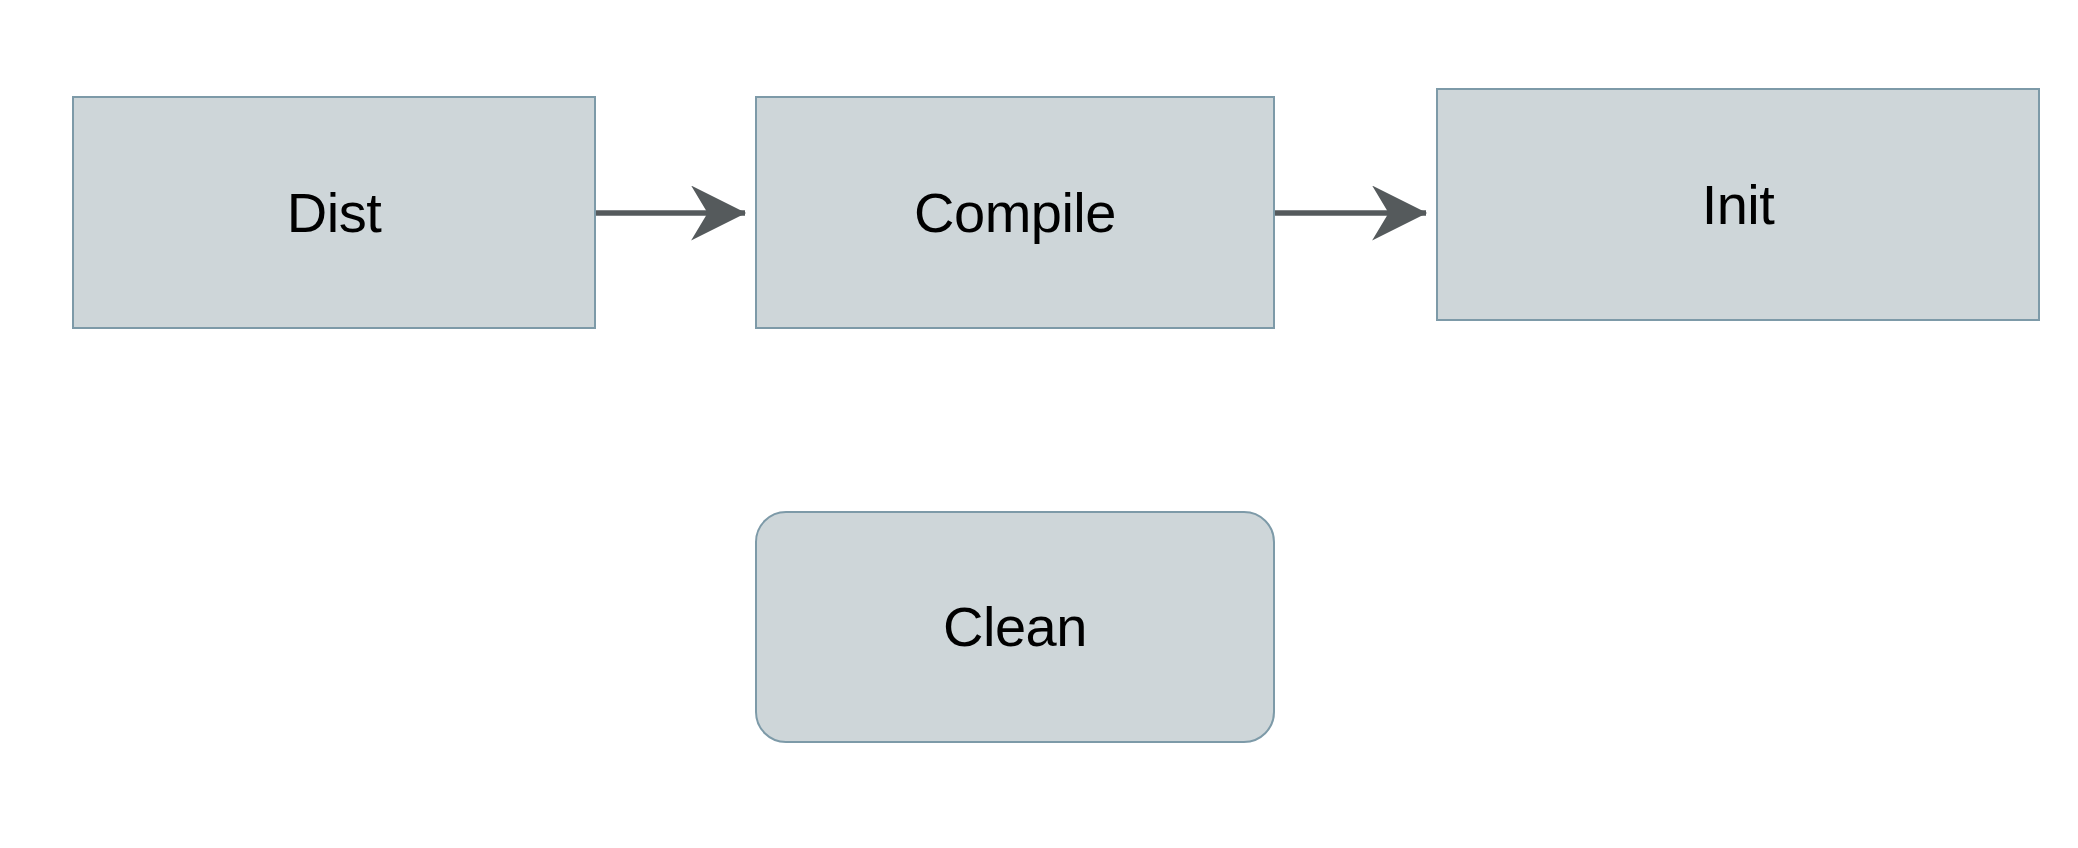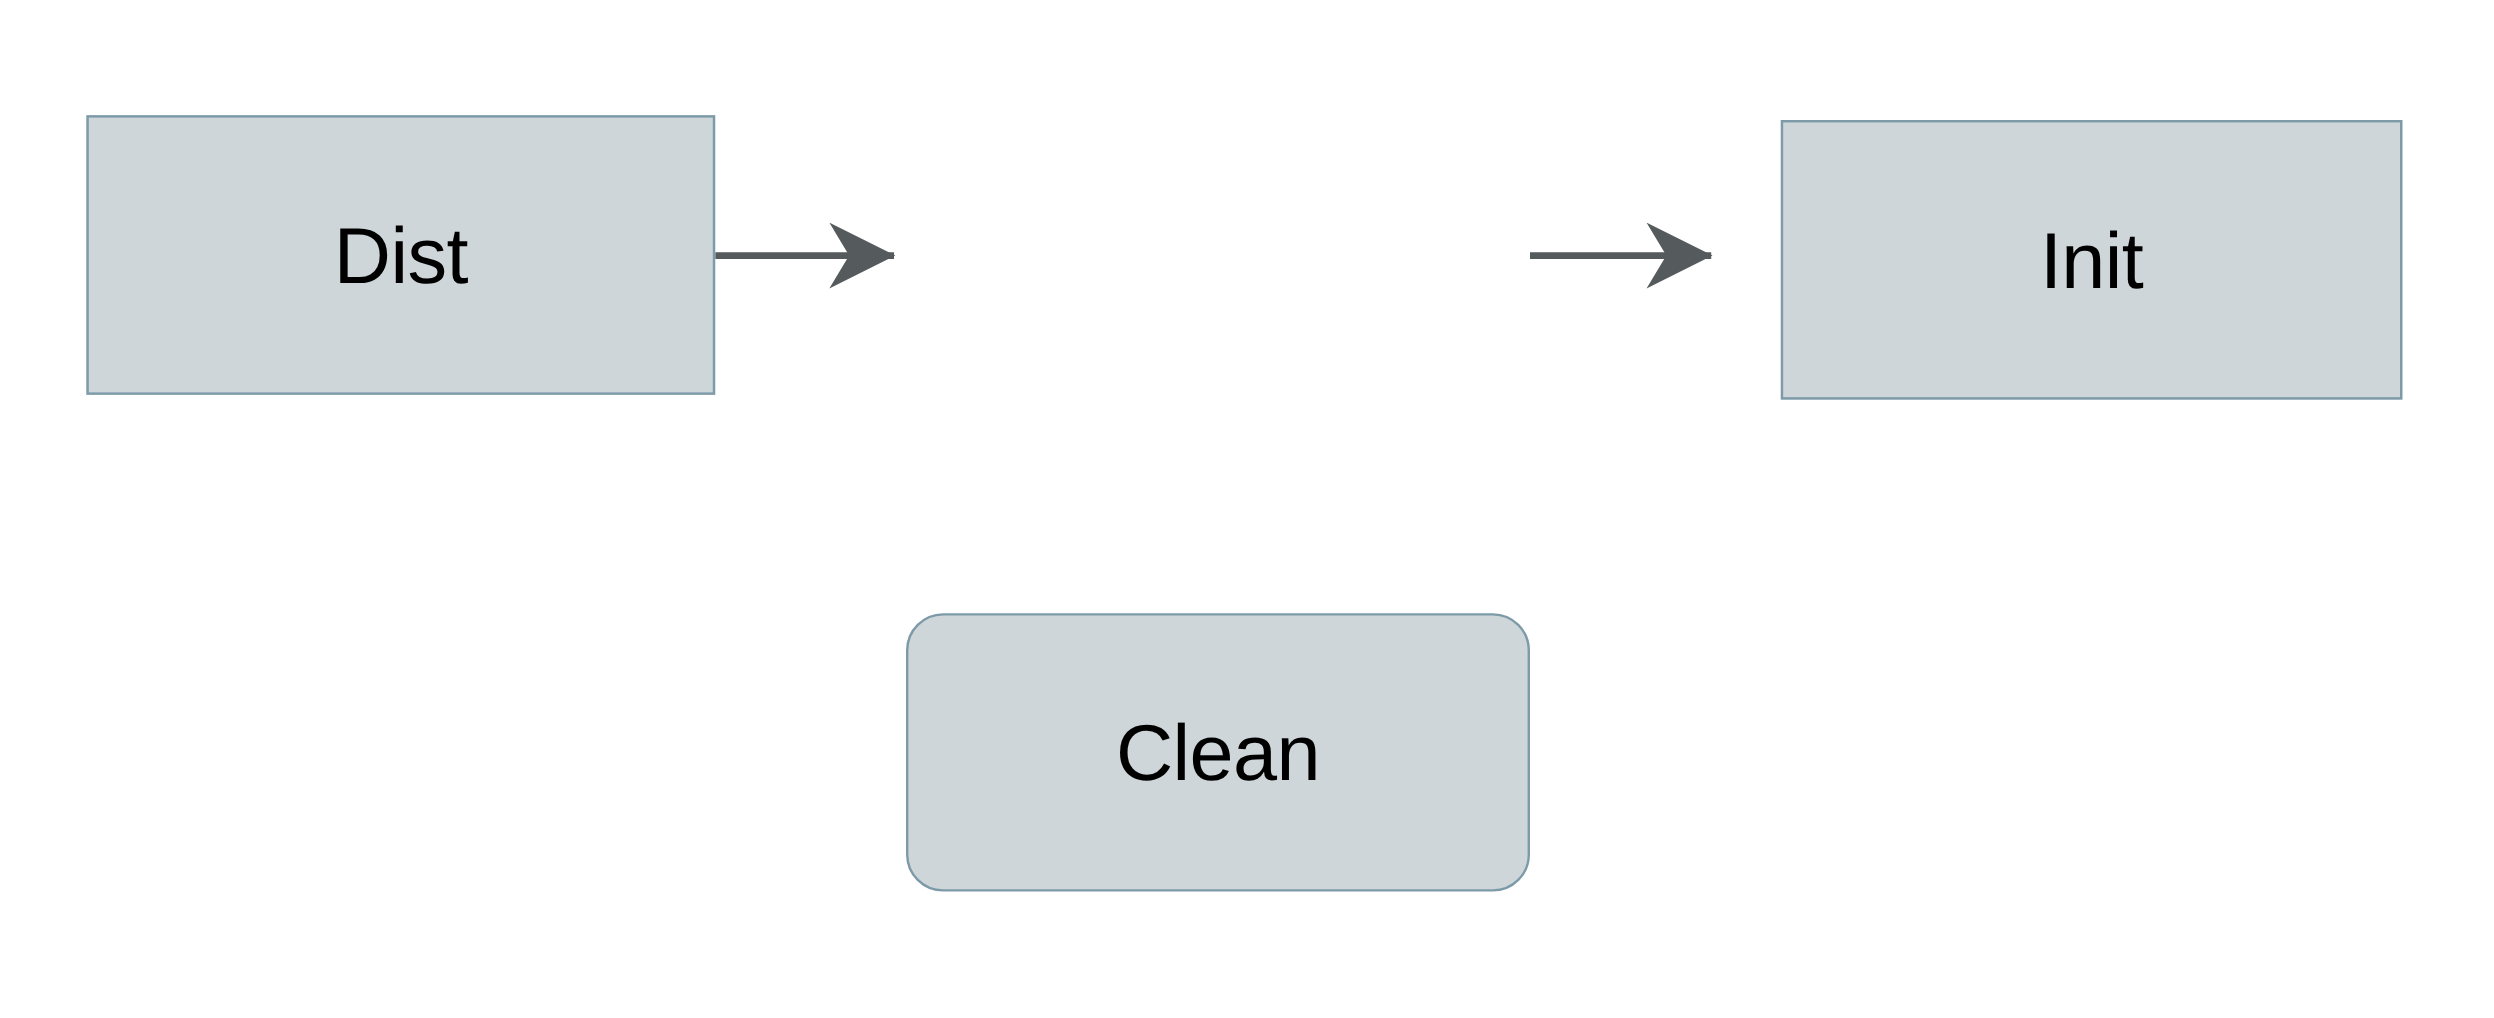--- a/index.html
+++ b/index.html
@@ -22,40 +22,40 @@
     position: absolute;
     box-sizing: border-box;
     background: #ced6d9;
     border: 2px solid #7d9aa8;
     display: flex;
     align-items: center;
     justify-content: center;
   }
   .node-label {
     font-family: "Liberation Sans", sans-serif;
-    font-size: 66px;
+    font-size: 56px;
     font-weight: 400;
     color: #000000;
     line-height: 1;
     letter-spacing: -0.5px;
     white-space: nowrap;
     user-select: none;
   }
   .edge-layer {
     position: absolute;
     left: 0;
     top: 0;
     width: 2078px;
     height: 848px;
     pointer-events: none;
   }
   
   #node-dist    { left: 72px;   top: 96px;  width: 524px; height: 233px; }
   #node-compile { left: 755px;  top: 96px;  width: 520px; height: 233px; }
-  #node-init    { left: 1436px; top: 100px;  width: 518px; height: 233px; margin-left: 48px; }
+  #node-init    { left: 1436px; top: 88px;  width: 604px; height: 233px; }
   #node-clean   { left: 755px;  top: 511px; width: 520px; height: 232px; border-radius: 31px; }
 </style>
 </head>
 <body>
 
 <div id="canvas">
 
   <svg class="edge-layer" viewBox="0 0 2078 848" width="2078" height="848" xmlns="http://www.w3.org/2000/svg">
     <defs>
       <marker id="dart-head" markerWidth="14" markerHeight="14" refX="10.2" refY="5" orient="auto" markerUnits="strokeWidth">
@@ -69,20 +69,23 @@
 
     <g>
       <line x1="1275" y1="213" x2="1426" y2="213" stroke="#555a5c" stroke-width="5.5" marker-end="url(#dart-head)"></line>
     </g>
   </svg>
 
   <div class="node" id="node-dist">
     <span class="node-label">Dist</span>
   </div>
 
+  <div class="node" id="node-compile">
+    <span class="node-label">Compile</span>
+  </div>
 
   <div class="node" id="node-init">
     <span class="node-label">Init</span>
   </div>
 
   <div class="node" id="node-clean">
     <span class="node-label">Clean</span>
   </div>
 
 </div>

